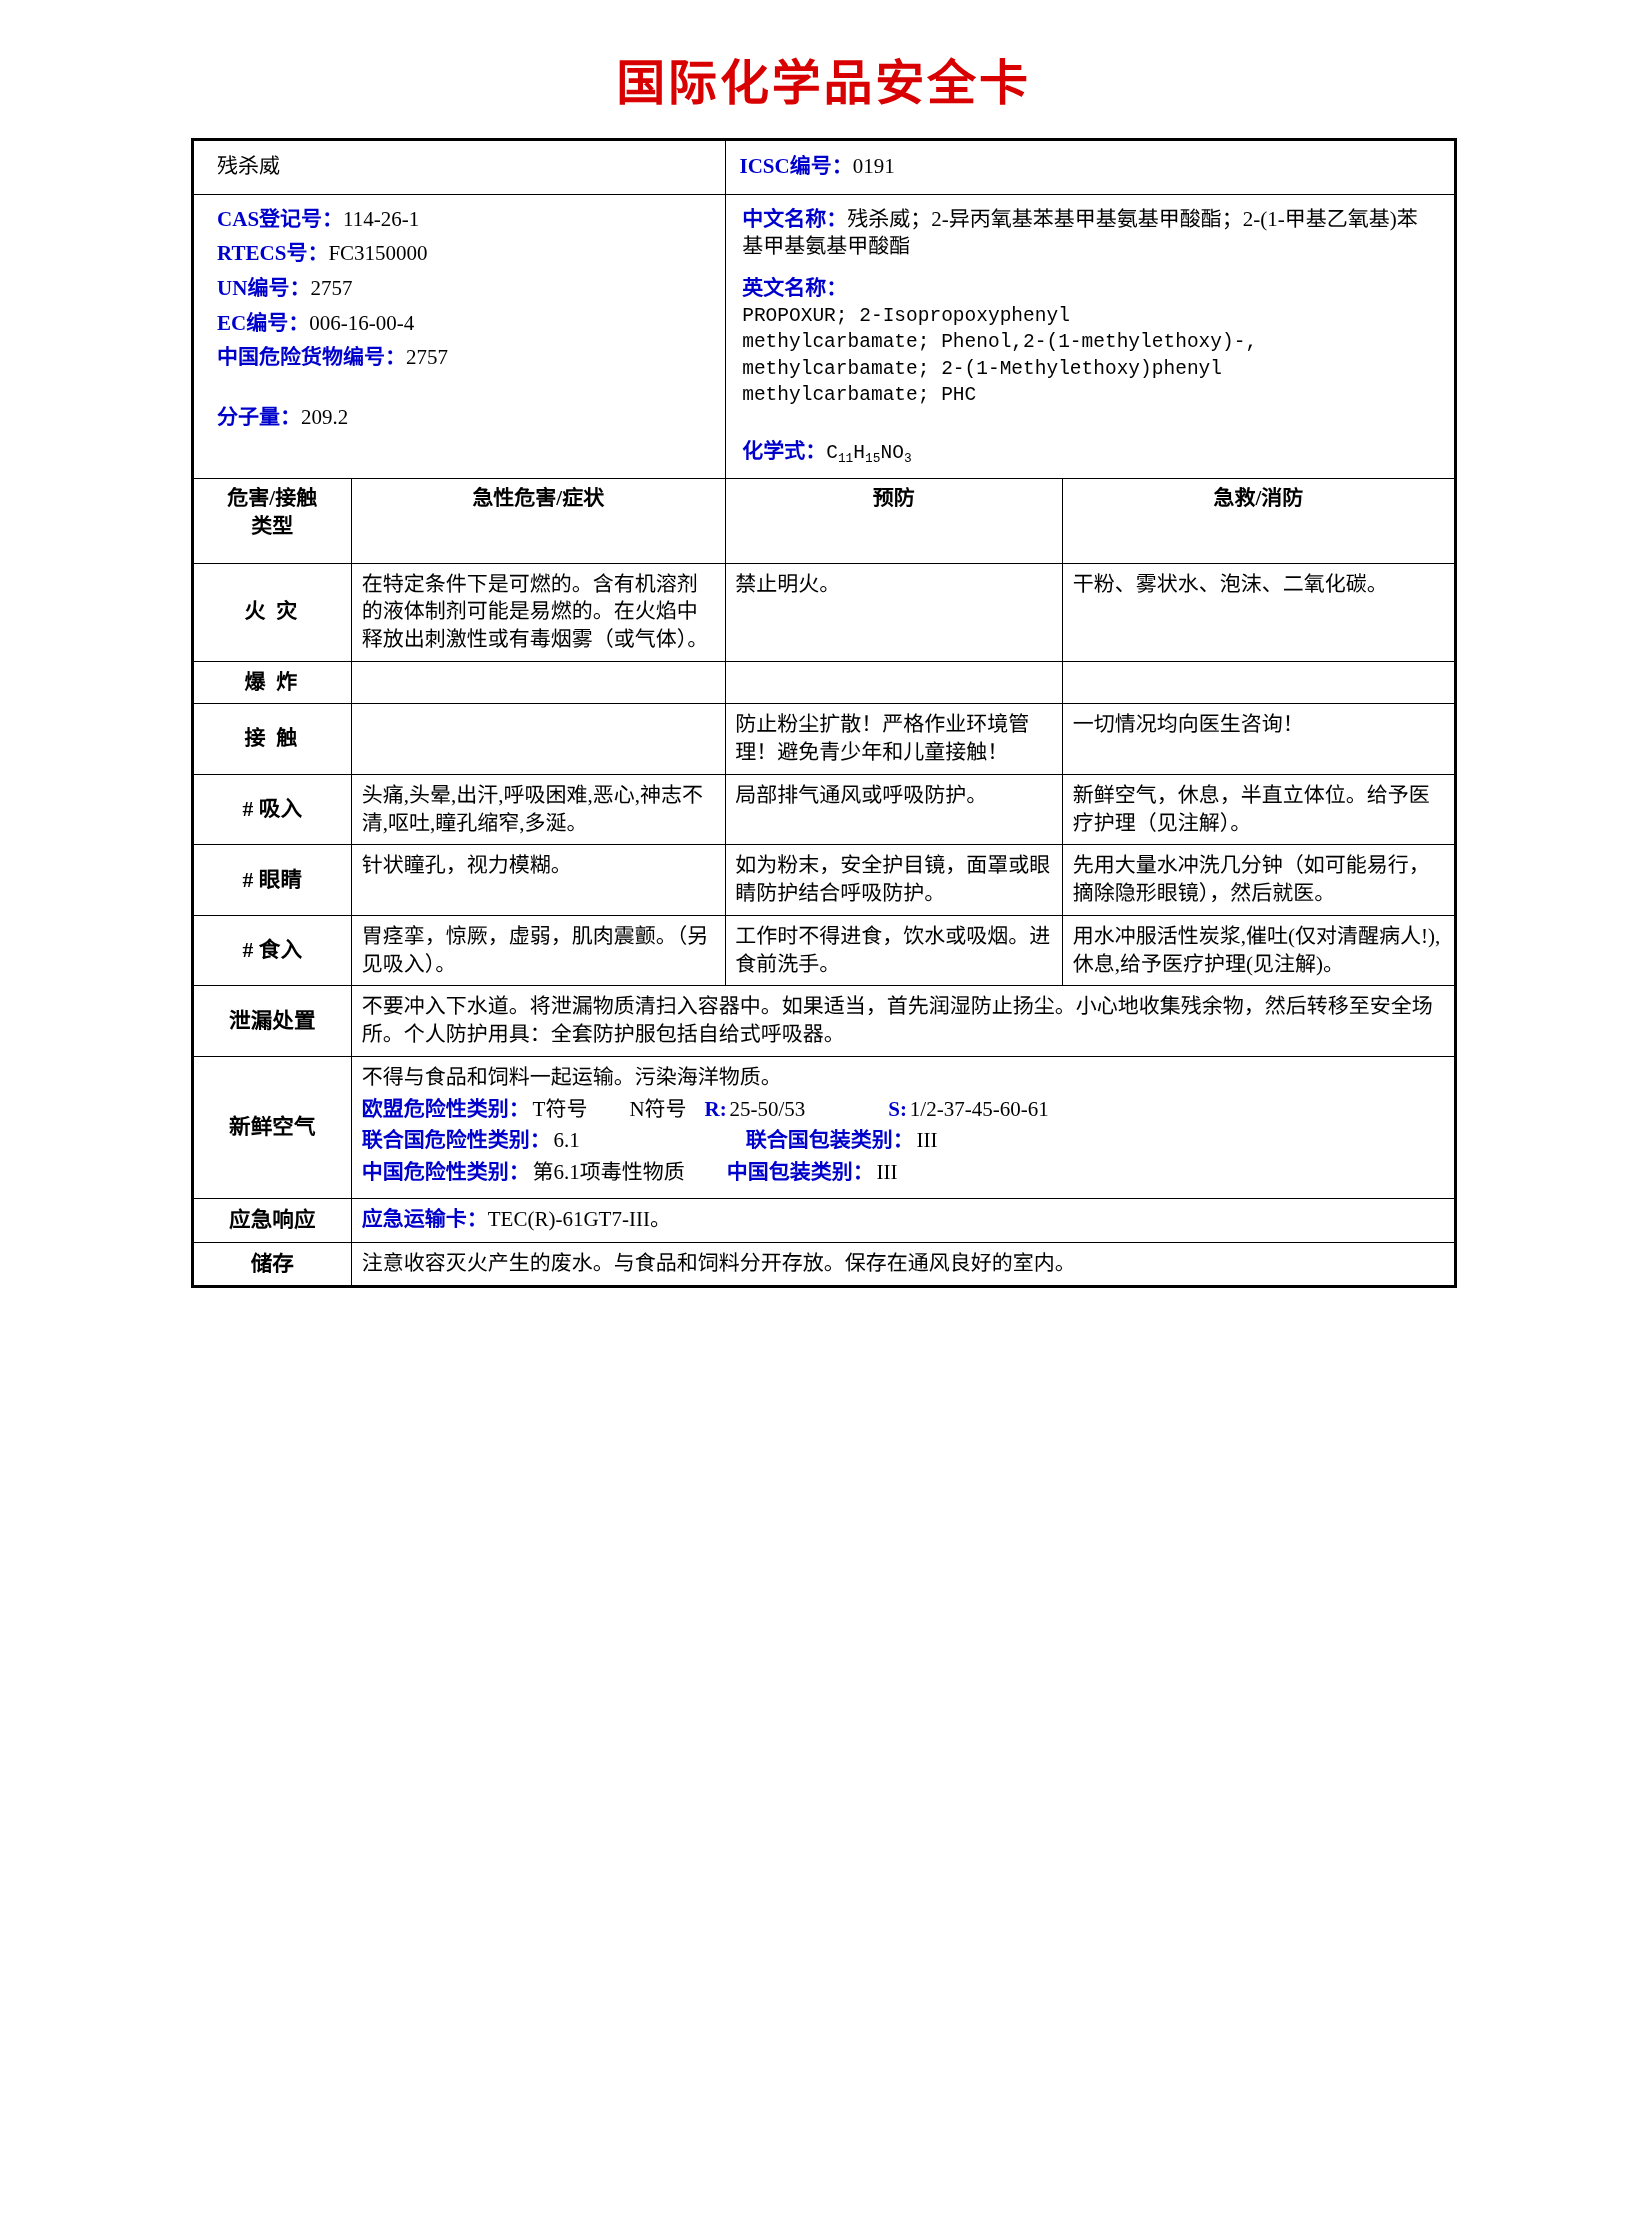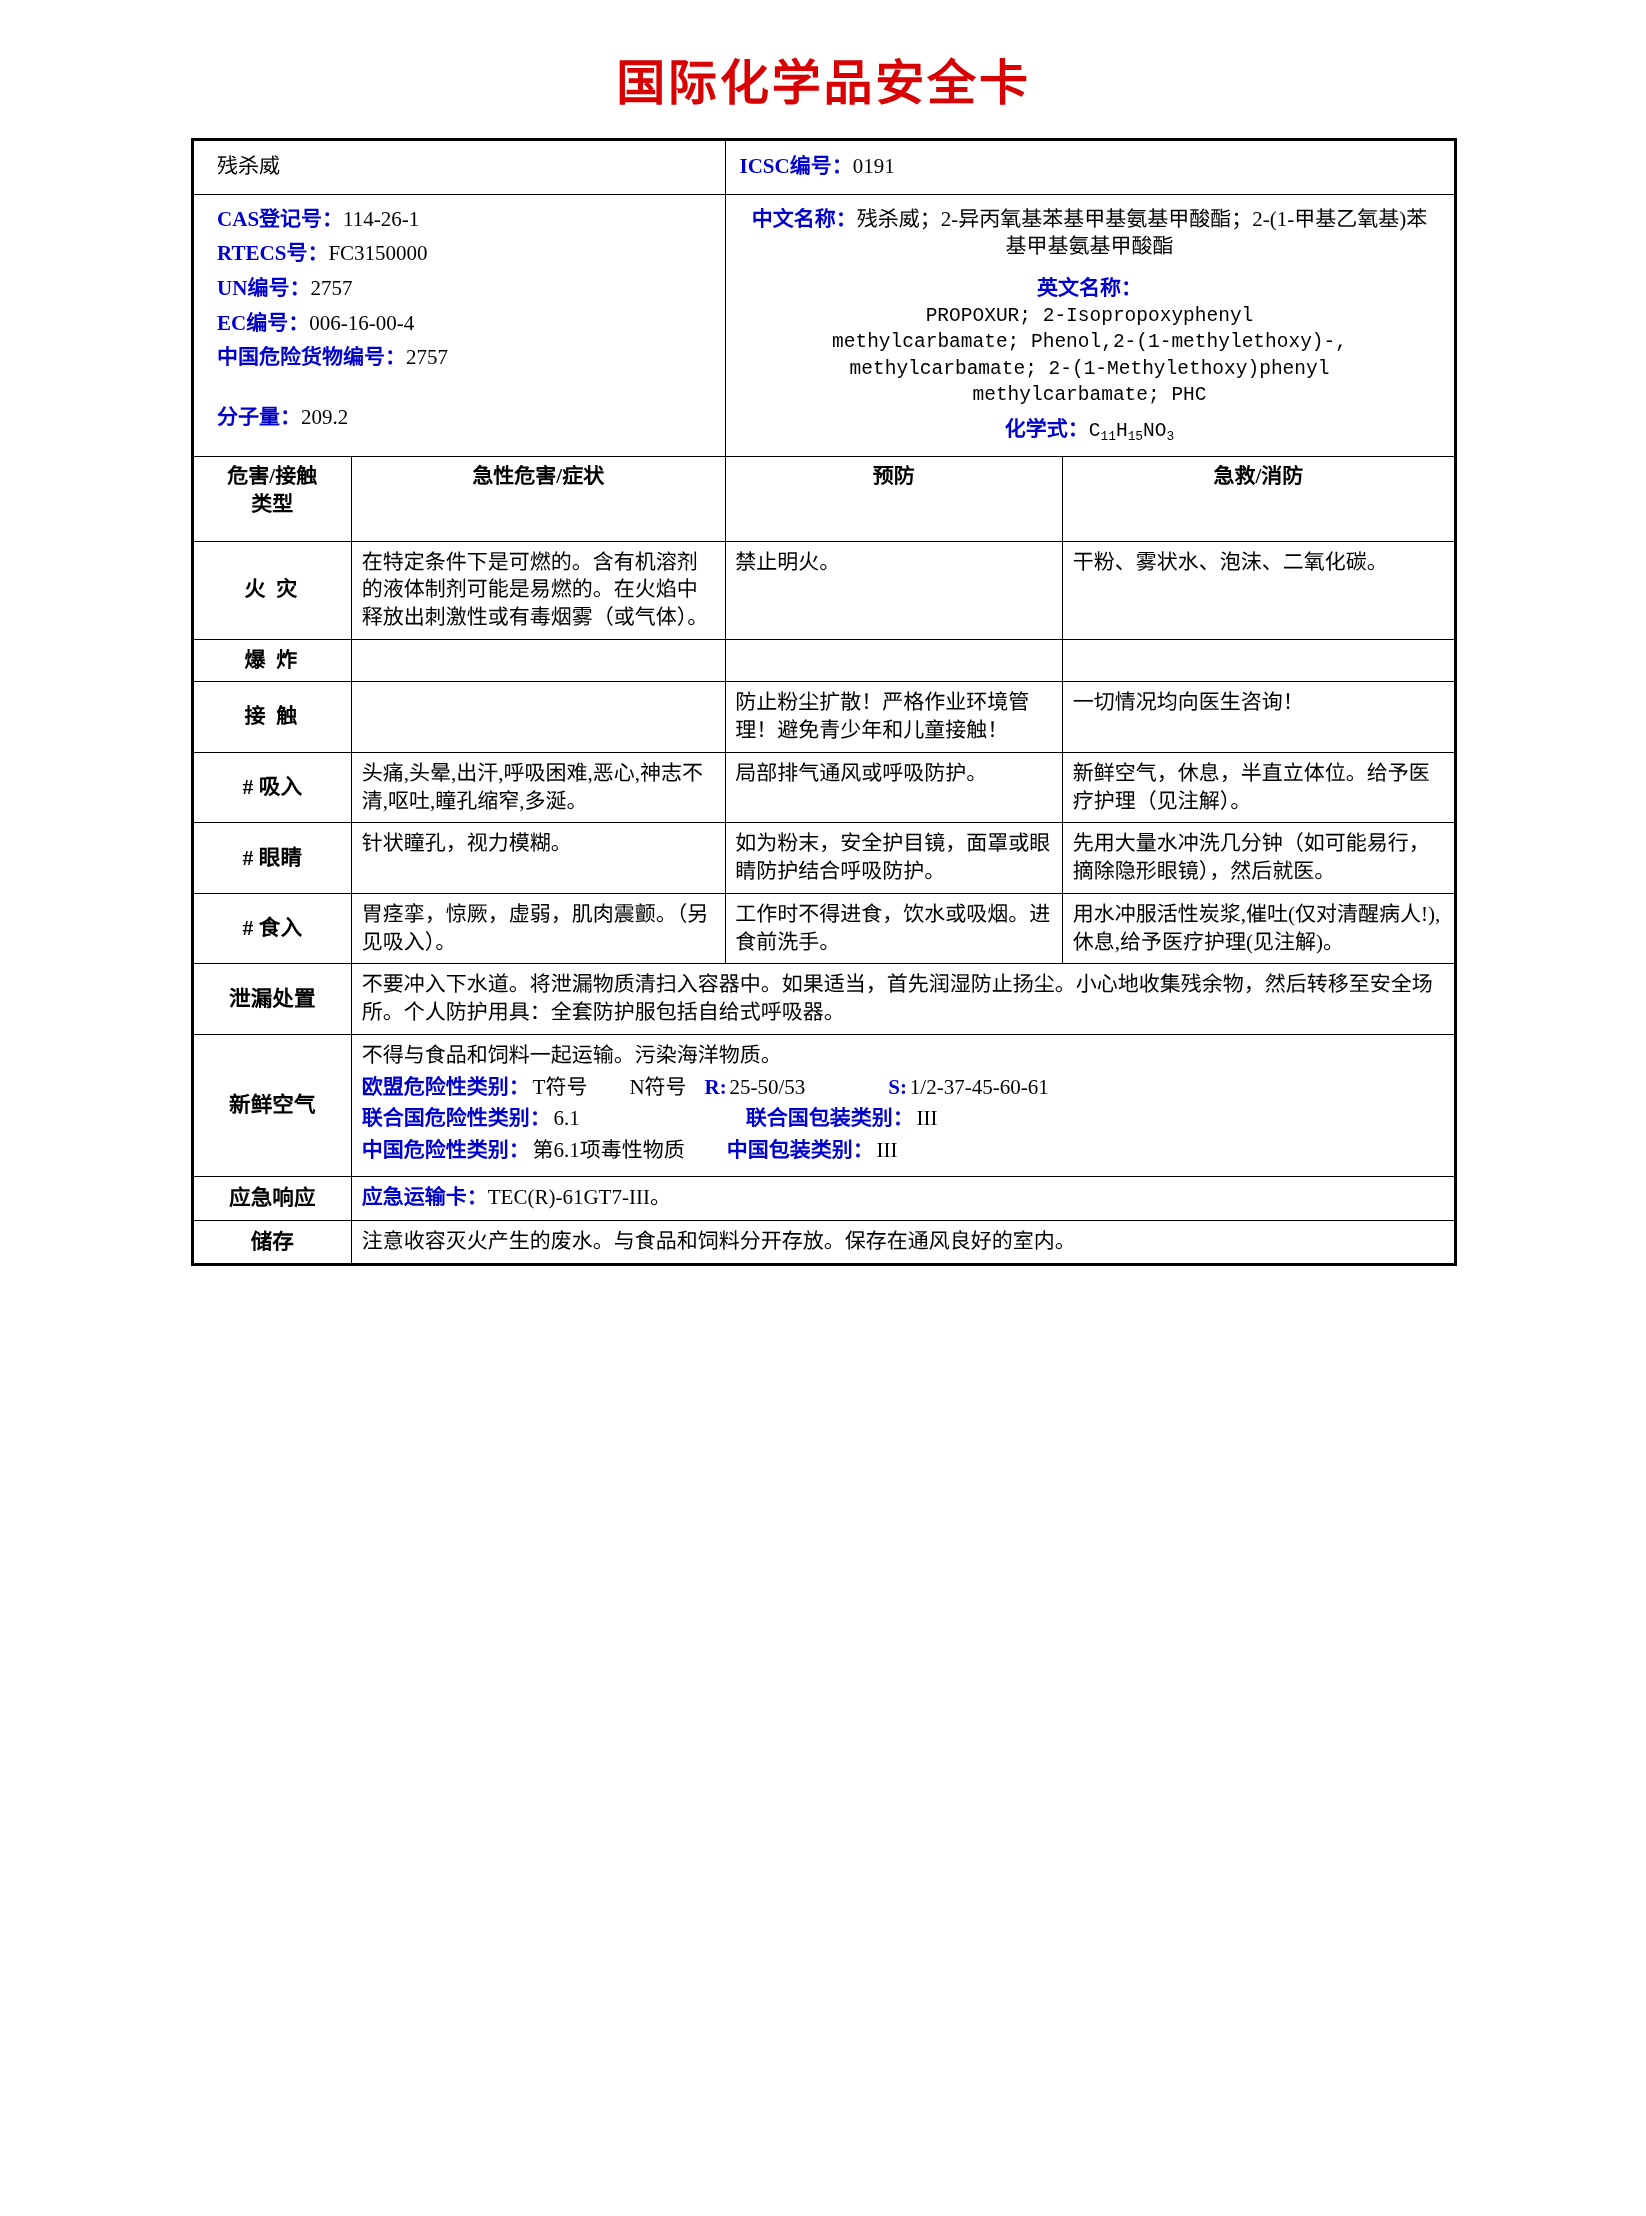--- a/index.html
+++ b/index.html
@@ -66,27 +66,26 @@
   }
   .idblock .line {
     margin-bottom: 7px;
     white-space: nowrap;
   }
   .idblock .spacer {
     height: 25px;
   }
   .nameblock {
     padding: 11px 16.7px 11px 16.7px !important;
-    text-align: center;
   }
   .nameblock .cn-names {
     margin-bottom: 14px;
   }
   .nameblock .en-names {
-    margin-bottom: 7px;
+    margin-bottom: 29px;
   }
   .nameblock .en-names .mono {
     display: block;
     line-height: 1.36;
   }
   .formula sub {
     font-size: 0.66em;
     vertical-align: -0.28em;
   }
   

